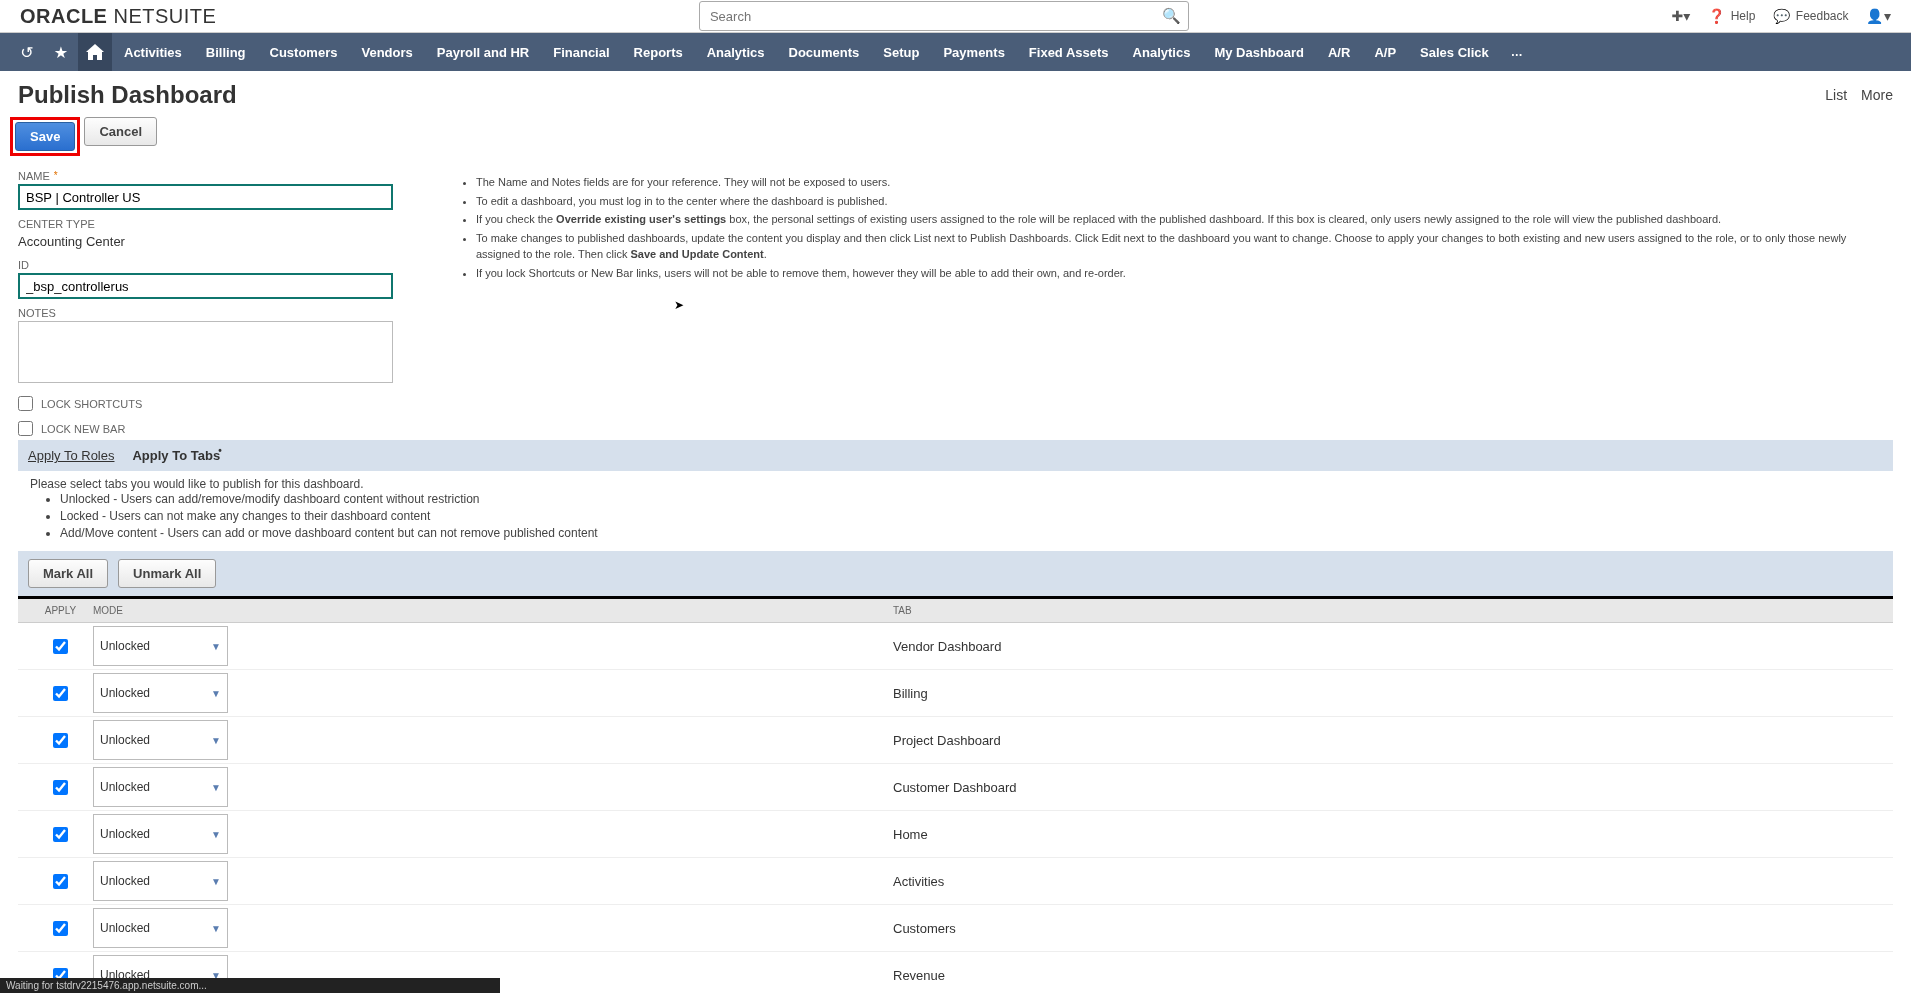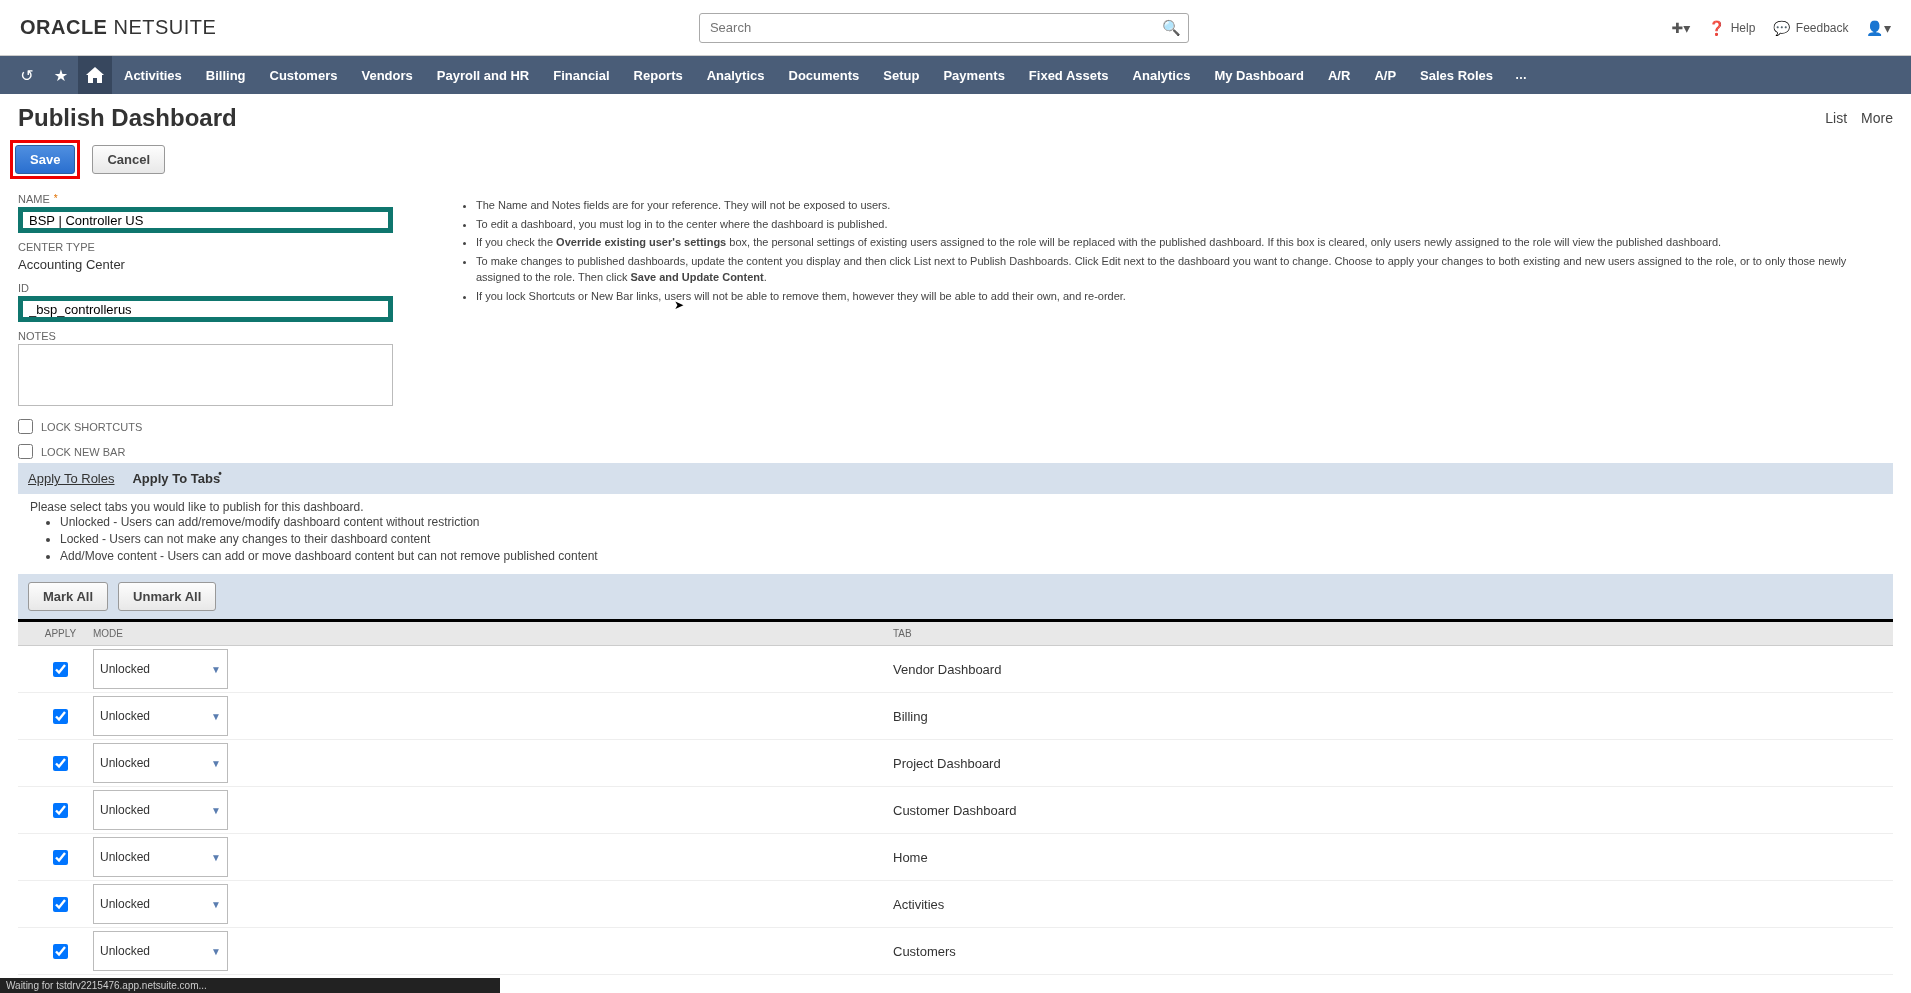--- a/index.html
+++ b/index.html
@@ -1,19 +1,19 @@
 <!DOCTYPE html>
 <html><head>
 <meta charset="utf-8">
 <style>
 * { box-sizing: border-box; margin: 0; padding: 0; }
 body { font-family: Arial, Helvetica, sans-serif; font-size: 12px; color: #333; background: #fff; }
 
 
-.topbar { display: flex; align-items: center; padding: 8px 20px; border-bottom: 1px solid #ccc; height: 56px; justify-content: space-between; }
+.topbar { display: flex; align-items: center; padding: 8px 20px; border-bottom: 1px solid #ccc; height: 33px; justify-content: space-between; }
 .logo { font-family: Arial, sans-serif; font-size: 20px; letter-spacing: 0.5px; color: #333; }
 .logo .thin { font-weight: 300; }
 .logo .bold { font-weight: 600; }
 .search-wrap { flex: 1; display: flex; justify-content: center; }
 .search-box { position: relative; width: 490px; }
 .search-box input { width: 100%; height: 30px; border: 1px solid #aaa; border-radius: 3px; padding: 0 30px 0 10px; font-size: 13px; color: #666; }
 .search-box .sicon { position: absolute; right: 8px; top: 50%; transform: translateY(-50%); color: #888; font-size: 15px; }
 .top-right { display: flex; align-items: center; gap: 18px; }
 .top-right .titem { display: flex; align-items: center; gap: 5px; color: #555; font-size: 12px; cursor: pointer; }
 .top-right .ticon { font-size: 14px; color: #555; }
@@ -25,33 +25,33 @@
 .navbar .navitem { color: #fff; padding: 0 12px; height: 38px; display: flex; align-items: center; font-size: 13px; font-weight: bold; cursor: pointer; white-space: nowrap; }
 .navbar .nav-more { color: #fff; padding: 0 10px; font-weight: bold; cursor: pointer; }
 
 
 .page-header { display: flex; align-items: center; justify-content: space-between; padding: 10px 18px 0 18px; }
 .page-title { font-size: 24px; font-weight: 600; color: #333; }
 .page-header-right { display: flex; gap: 14px; font-size: 14px; color: #444; }
 .page-header-right span { cursor: pointer; }
 
 
-.actions { padding: 8px 10px 14px 10px; display: flex; gap: 12px; align-items: center; }
+.actions { padding: 8px 10px 14px 10px; display: flex; gap: 4px; align-items: flex-start; }
 .save-highlight { border: 3px solid #e00; padding: 2px; display: inline-block; }
 .btn { border: 1px solid #999; background: linear-gradient(#fdfdfd,#e8e8e8); padding: 6px 14px; font-size: 13px; font-weight: bold; color: #444; border-radius: 3px; cursor: pointer; }
 .btn.primary { background: linear-gradient(#4f8fe0,#2a6fcf); color: #fff; border: 1px solid #2a5fa0; }
 
 
 .form-area { display: flex; padding: 0 18px; gap: 40px; }
 .form-left { width: 400px; }
 .form-right { flex: 1; padding-top: 4px; }
 .field { margin-bottom: 8px; }
 .field-label { font-size: 11px; color: #666; text-transform: uppercase; margin-bottom: 2px; display: flex; align-items: flex-start; gap: 4px; }
 .field-label .req { color: #e07000; font-size: 10px; }
-.field input[type=text] { width: 375px; height: 26px; border: 5px solid #0f766e; padding: 0 6px; font-size: 13px; }
+.field input[type=text] { width: 375px; height: 26px; border: 2px solid #0f766e; padding: 0 6px; font-size: 13px; }
 .field textarea { width: 375px; height: 62px; border: 1px solid #bbb; padding: 4px 6px; resize: none; }
 .field .static-val { font-size: 13px; color: #333; padding: 2px 0; }
 .check-row { display: flex; align-items: center; gap: 8px; margin-top: 10px; }
 .check-row input { width: 15px; height: 15px; }
 .check-row span { font-size: 11px; color: #666; }
 
 .info-list { list-style: disc; padding-left: 18px; font-size: 11px; color: #444; line-height: 1.5; }
 .info-list li { margin-bottom: 2px; }
 .info-list b { font-weight: bold; }
 
@@ -136,21 +136,21 @@
       <div class="navitem">Reports</div>
       <div class="navitem">Analytics</div>
       <div class="navitem">Documents</div>
       <div class="navitem">Setup</div>
       <div class="navitem">Payments</div>
       <div class="navitem">Fixed Assets</div>
       <div class="navitem">Analytics</div>
       <div class="navitem">My Dashboard</div>
       <div class="navitem">A/R</div>
       <div class="navitem">A/P</div>
-      <div class="navitem">Sales Roles</div>
+      <div class="navitem">Sales Click</div>
     </div>
   <div class="nav-more">…</div>
 </div>
 
 <div class="page-header">
   <div class="page-title">Publish Dashboard</div>
   <div class="page-header-right">
     <span>List</span>
     <span>More</span>
   </div>

